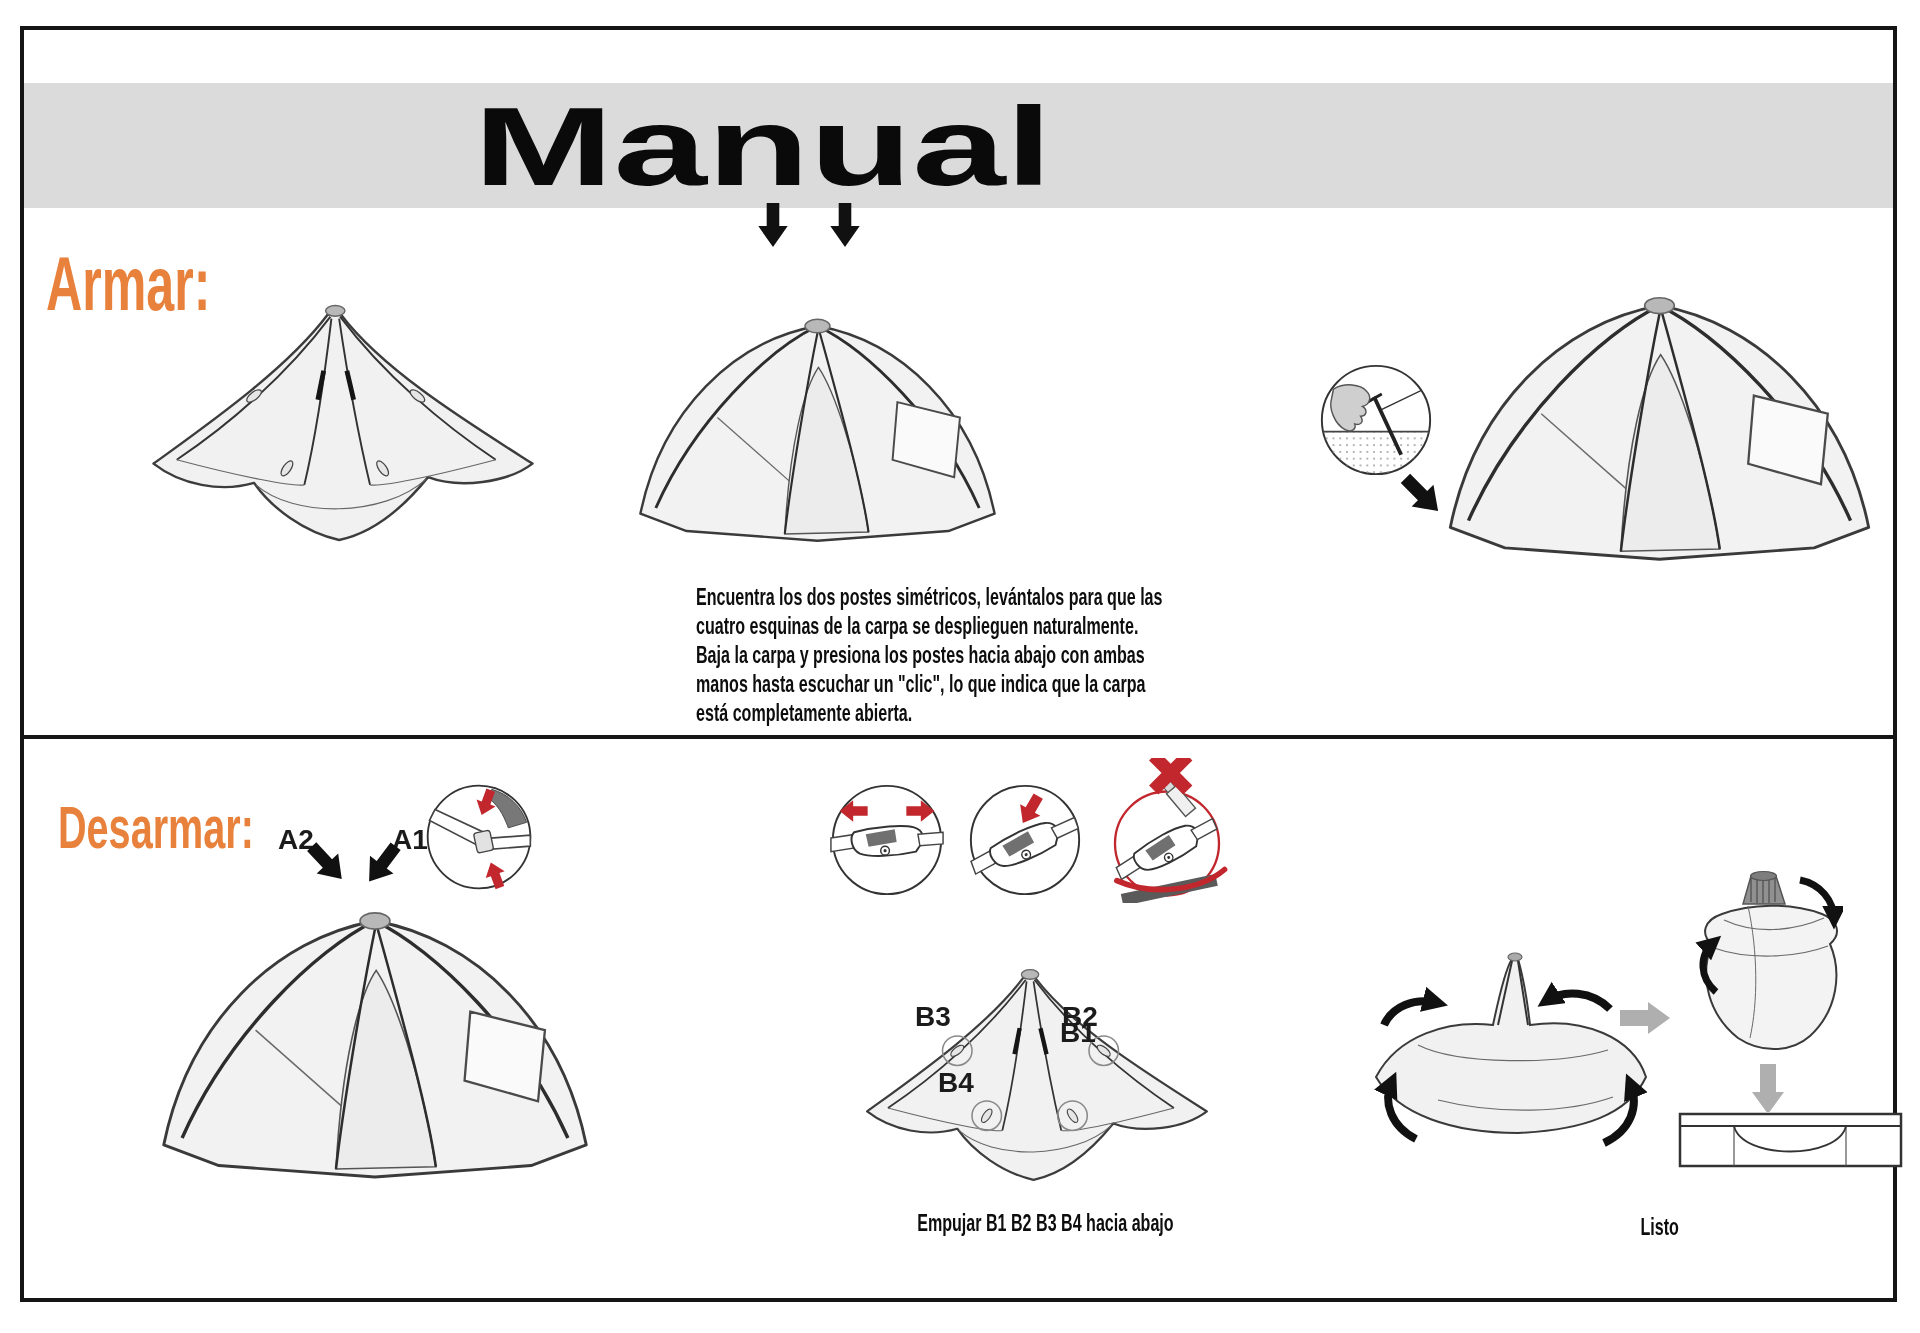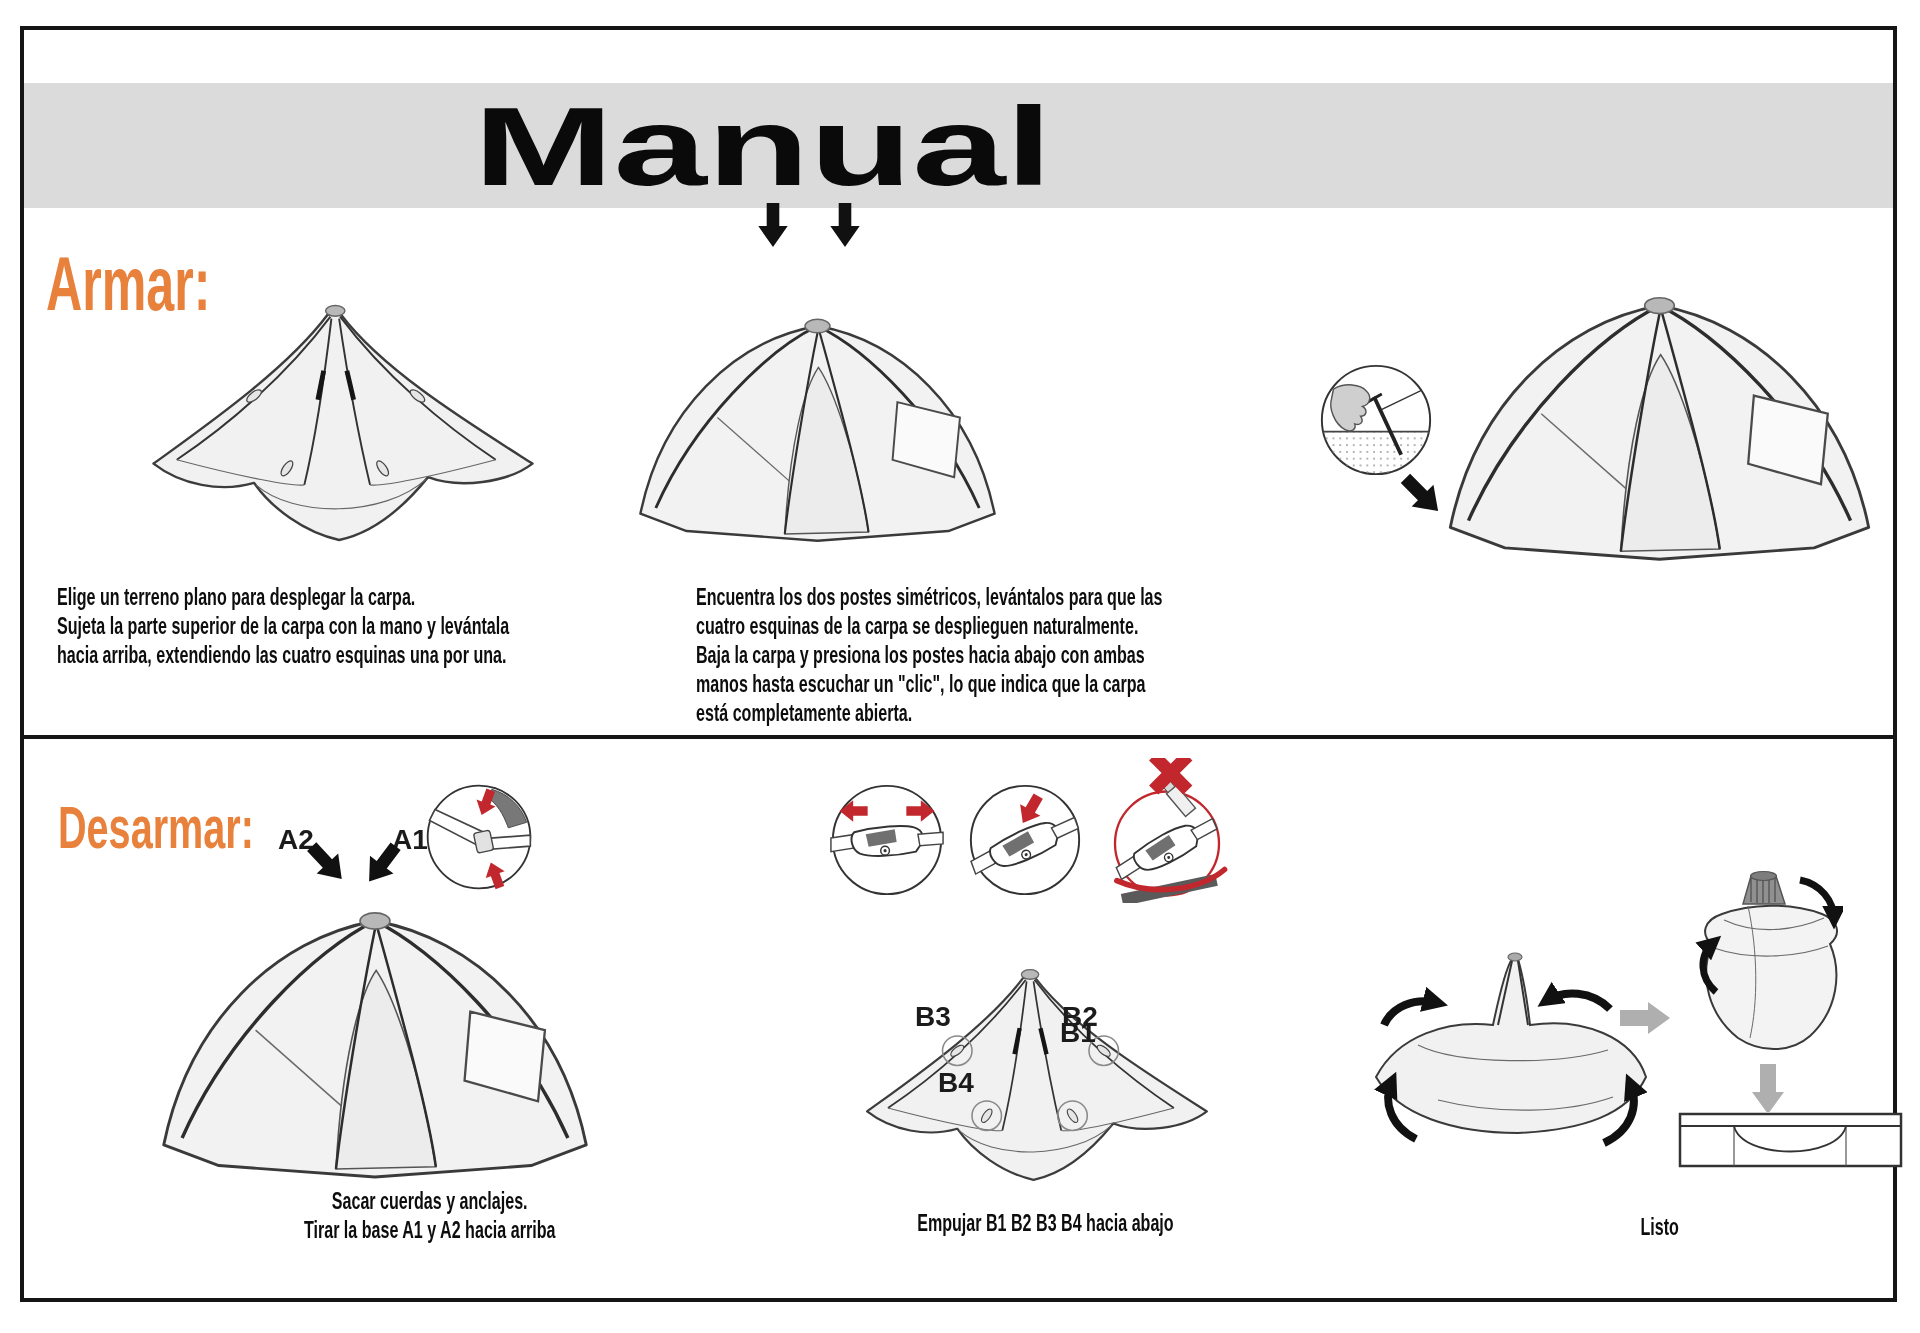--- a/index.html
+++ b/index.html
@@ -90,25 +90,20 @@
   </div>
   <div class="divider"></div>
 
   <div class="sec-heading h-armar">
     <span>Armar:</span>
   </div>
 
   <svg class="abs" style="left:140px;top:278px;width:406px;height:290px" viewBox="0 0 420 300">
     <use href="#sym-folded"></use>
   </svg>
-  <div class="cap" style="left:57px;top:582px">
-    <span>Elige un terreno plano para desplegar la carpa.
-Sujeta la parte superior de la carpa con la mano y levántala
-hacia arriba, extendiendo las cuatro esquinas una por una.</span>
-  </div>
 
   <svg class="abs" style="left:755px;top:198px;width:110px;height:55px" viewBox="0 0 110 55">
     <use href="#g-black-arrow" transform="translate(18,26) scale(1.05)"></use>
     <use href="#g-black-arrow" transform="translate(90,26) scale(1.05)"></use>
   </svg>
   <svg class="abs" style="left:625px;top:300px;width:385px;height:260px" viewBox="0 0 400 270">
     <use href="#sym-dome"></use>
   </svg>
   <div class="cap" style="left:696px;top:582px">
     <span>Encuentra los dos postes simétricos, levántalos para que las
@@ -159,24 +154,20 @@
     <path d="M74,8 A56,56 0 0 1 112,44 L92,50 C86,34 80,24 68,16 Z" fill="#787878" stroke="#444" stroke-width="1"></path>
     <polygon points="12,30 72,58 64,72 6,42" fill="#fff" stroke="#444" stroke-width="1.8"></polygon>
     <polygon points="62,62 116,58 116,70 64,74" fill="#fff" stroke="#444" stroke-width="1.8"></polygon>
     <rect x="56" y="54" width="18" height="22" rx="3" transform="rotate(-12 65 65)" fill="#e2e2e2" stroke="#444" stroke-width="1.5"></rect>
     <use href="#g-red-arrow" transform="translate(68,22) rotate(20)"></use>
     <use href="#g-red-arrow" transform="translate(78,102) rotate(160)"></use>
   </svg>
   <svg class="abs" style="left:145px;top:890px;width:460px;height:310px" viewBox="0 0 400 270">
     <use href="#sym-dome"></use>
   </svg>
-  <div class="cap capc" style="left:160px;top:1186px;width:540px">
-    <span>Sacar cuerdas y anclajes.
-Tirar la base A1 y A2 hacia arriba</span>
-  </div>
 
   <svg class="abs" style="left:829px;top:782px;width:116px;height:116px" viewBox="0 0 120 120">
     <circle cx="60" cy="60" r="56" fill="#fff" stroke="#333" stroke-width="2"></circle>
     <use href="#g-buckle" transform="translate(0,42)"></use>
     <use href="#g-red-arrow" transform="translate(26,30) rotate(90)"></use>
     <use href="#g-red-arrow" transform="translate(94,30) rotate(-90)"></use>
   </svg>
   <svg class="abs" style="left:967px;top:782px;width:116px;height:116px" viewBox="0 0 120 120">
     <circle cx="60" cy="60" r="56" fill="#fff" stroke="#333" stroke-width="2"></circle>
     <use href="#g-buckle" transform="translate(60,66) rotate(-20) translate(-60,-20)"></use>

